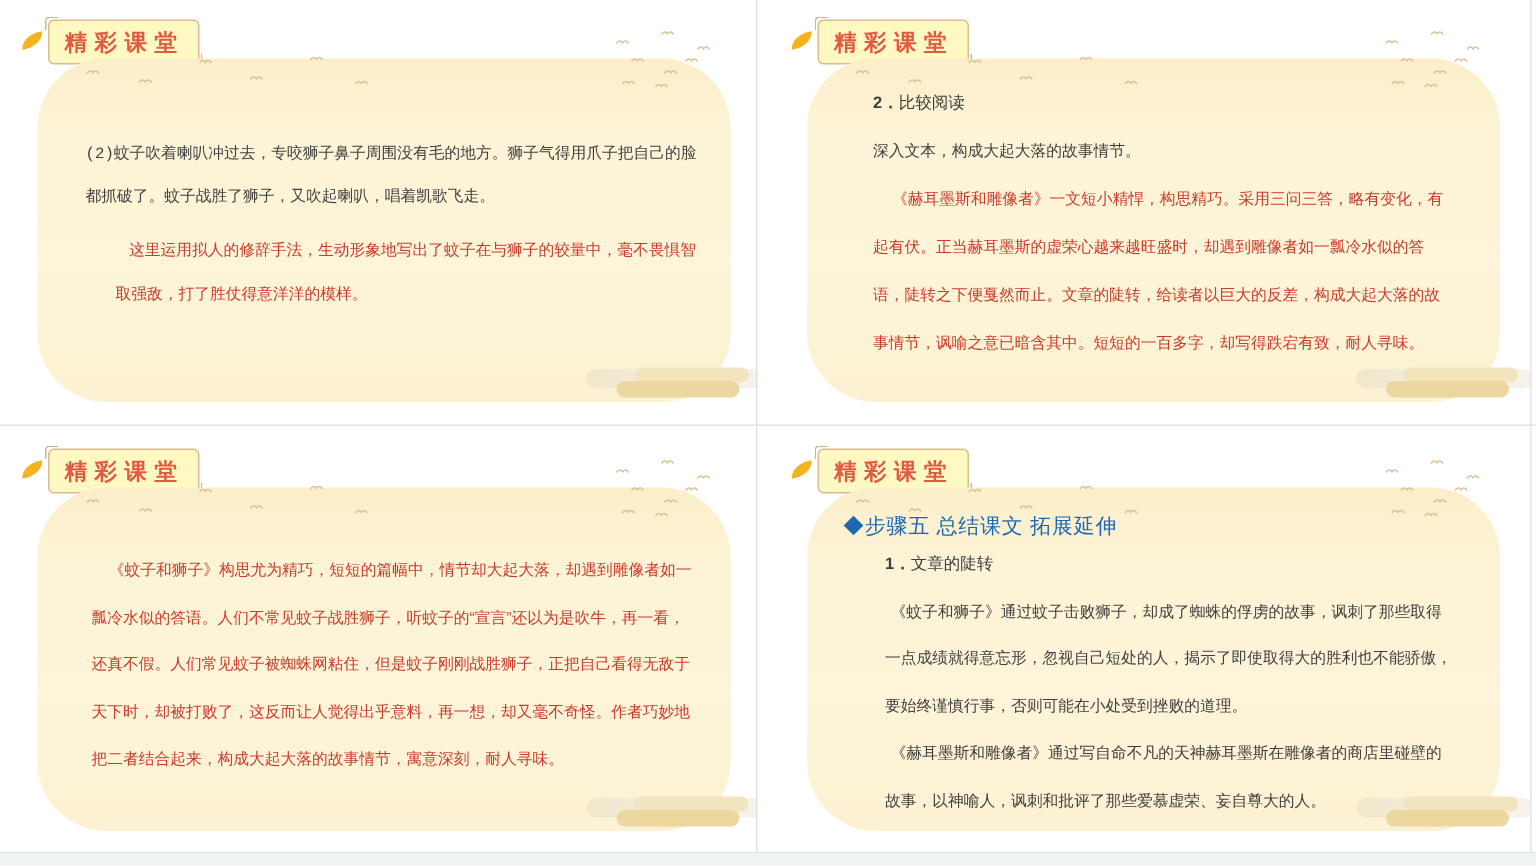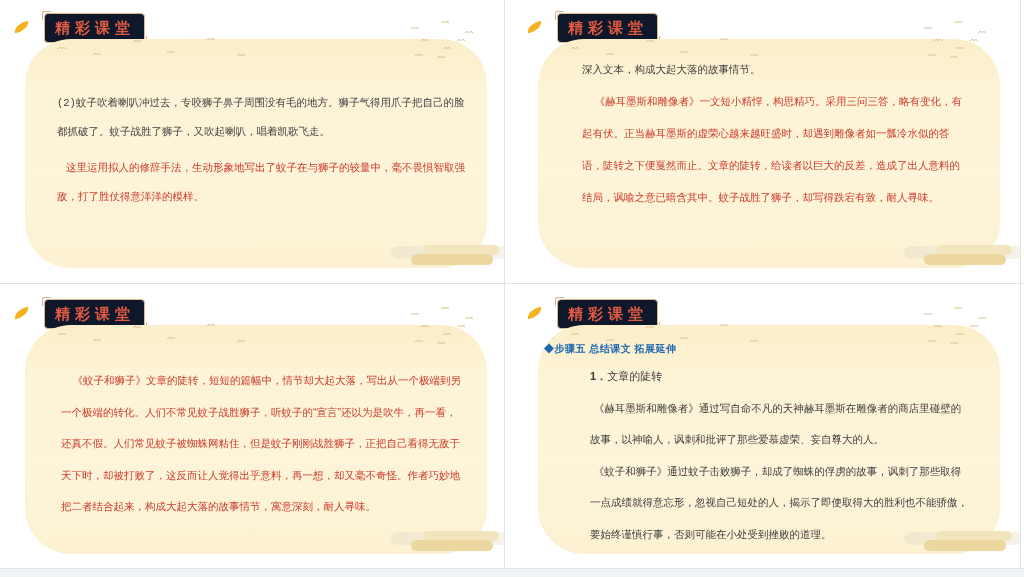--- a/index.html
+++ b/index.html
@@ -20,23 +20,23 @@
   .slide.s1 { left:0;   top:0;     width:504px; height:283px; }
   .slide.s2 { left:507px; top:0;   width:513px; height:283px; }
   .slide.s3 { left:0;   top:286px; width:504px; height:282px; }
   .slide.s4 { left:507px; top:286px; width:513px; height:282px; }
   .inner { position:absolute; left:0; top:0; width:100%; height:100%; }
   .slide.s2 .inner, .slide.s4 .inner { left:6px; }
 
   
   .leaf { position:absolute; left:14px; top:22px; width:15px; height:10px;
           background:#f4b21e; border-radius:100% 0 100% 0; transform:rotate(-10deg); }
-  .title-frame { position:absolute; left:44px; top:13px; height:30px;
+  .title-frame { position:absolute; left:32px; top:13px; height:30px;
           display:inline-flex; align-items:center; padding:0 9px 0 10px;
-          border:1px solid #ddba8e; border-radius:4px; background:#0f172a; }
+          border:1px solid #ddba8e; border-radius:4px; background:#fef9c3; }
   .title-frame::before { content:""; position:absolute; left:-3px; top:-3px; width:8px; height:8px;
           border-top:1px solid #d8b287; border-left:1px solid #d8b287; border-top-left-radius:3px; }
   .title-frame::after { content:""; position:absolute; right:-3px; bottom:-3px; width:8px; height:8px;
           border-bottom:1px solid #d8b287; border-right:1px solid #d8b287; border-bottom-right-radius:3px; }
   .title-text { color:#e15a42; font-size:15px; letter-spacing:5px; padding-right:0;
           font-family:"Liberation Serif", serif; font-weight:bold; }
 
   
   .card { position:absolute; left:25px; top:39px; width:462px; height:229px;
           border-radius:46px;
@@ -56,29 +56,29 @@
   .swoosh-tan  { position:absolute; right:-6px;  bottom:3px;  width:82px;  height:11px;
                  border-radius:6px; background:#ecd7a0; }
 
   
   .txt-dark { color:#3f3f3f; }
   .txt-red  { color:#cb3b2b; }
   .content { position:absolute; font-size:10.5px; }
   .content p { margin:0; }
 
   .content.c1 { left:32px; top:50px; width:414px; line-height:28.5px;font-family:Liberation Mono, monospace; }
-  .content.c1 .p2 { margin-top:8px; text-indent:0.85em; }
+  .content.c1 .p2 { margin-top:8px; text-indent:0.85em;margin-left:20px; }
 
   .content.c2 { left:44px; top:14px; width:388px; line-height:32px; }
   .content.c2 .ind { text-indent:1.2em; }
 
   .content.c3 { left:36px; top:40px; width:402px; line-height:31.5px; }
   .content.c3 .ind { text-indent:1.1em; }
 
-  .sec-title { position:absolute; left:6px; top:17px; font-size:10px; font-weight:bold;
+  .sec-title { position:absolute; left:24px; top:17px; font-size:14px; font-weight:normal;
                color:#1e68b2; letter-spacing:0.5px; }
   .content.c4 { left:52px; top:36px; width:378px; line-height:31.5px; }
   .content.c4 .ind { text-indent:0.35em; }
 
   .h-num { font-weight:bold; font-size:11px; color:#3c3c3c; }
   .h-label { font-size:11px; color:#3c3c3c; }
 </style>
 </head>
 <body>
 
@@ -124,22 +124,23 @@
     <div class="inner">
       <span class="leaf"></span>
       <span class="title-frame">
         <span class="title-text">精彩课堂</span>
       </span>
       <div class="card">
         <div class="swoosh-pale"></div>
         <div class="swoosh-light"></div>
         <div class="swoosh-tan"></div>
         <div class="content c2">
+          <p><span class="h-num">2．</span><span class="h-label">比较阅读</span></p>
           <p class="txt-dark">深入文本，构成大起大落的故事情节。</p>
-          <p class="txt-red ind">《赫耳墨斯和雕像者》一文短小精悍，构思精巧。采用三问三答，略有变化，有起有伏。正当赫耳墨斯的虚荣心越来越旺盛时，却遇到雕像者如一瓢冷水似的答语，陡转之下便戛然而止。文章的陡转，给读者以巨大的反差，造成了出人意料的结局，讽喻之意已暗含其中。蚊子战胜了狮子，却写得跌宕有致，耐人寻味。</p>
+          <p class="txt-red ind">《赫耳墨斯和雕像者》一文短小精悍，构思精巧。采用三问三答，略有变化，有起有伏。正当赫耳墨斯的虚荣心越来越旺盛时，却遇到雕像者如一瓢冷水似的答语，陡转之下便戛然而止。文章的陡转，给读者以巨大的反差，构成大起大落的故事情节，讽喻之意已暗含其中。短短的一百多字，却写得跌宕有致，耐人寻味。</p>
         </div>
       </div>
       <svg class="birds birds-left" width="200" height="30">
         <path d="M3 13 q2 -3 4 -0.5 q2 -2.5 4 0.5"></path>
         <path d="M38 19 q2 -3 4 -0.5 q2 -2.5 4 0.5"></path>
         <path d="M78 6 q2 -3 4 -0.5 q2 -2.5 4 0.5"></path>
         <path d="M112 17 q2 -3 4 -0.5 q2 -2.5 4 0.5"></path>
         <path d="M152 4 q2 -3 4 -0.5 q2 -2.5 4 0.5"></path>
         <path d="M182 20 q2 -3 4 -0.5 q2 -2.5 4 0.5"></path>
       </svg>
@@ -160,21 +161,21 @@
     <div class="inner">
       <span class="leaf"></span>
       <span class="title-frame">
         <span class="title-text">精彩课堂</span>
       </span>
       <div class="card">
         <div class="swoosh-pale"></div>
         <div class="swoosh-light"></div>
         <div class="swoosh-tan"></div>
         <div class="content c3">
-          <p class="txt-red ind">《蚊子和狮子》文章的陡转，短短的篇幅中，情节却大起大落，写出从一个极端到另一个极端的转化。人们不常见蚊子战胜狮子，听蚊子的“宣言”还以为是吹牛，再一看，还真不假。人们常见蚊子被蜘蛛网粘住，但是蚊子刚刚战胜狮子，正把自己看得无敌于天下时，却被打败了，这反而让人觉得出乎意料，再一想，却又毫不奇怪。作者巧妙地把二者结合起来，构成大起大落的故事情节，寓意深刻，耐人寻味。</p>
+          <p class="txt-red ind">《蚊子和狮子》构思尤为精巧，短短的篇幅中，情节却大起大落，却遇到雕像者如一瓢冷水似的答语。人们不常见蚊子战胜狮子，听蚊子的“宣言”还以为是吹牛，再一看，还真不假。人们常见蚊子被蜘蛛网粘住，但是蚊子刚刚战胜狮子，正把自己看得无敌于天下时，却被打败了，这反而让人觉得出乎意料，再一想，却又毫不奇怪。作者巧妙地把二者结合起来，构成大起大落的故事情节，寓意深刻，耐人寻味。</p>
         </div>
       </div>
       <svg class="birds birds-left" width="200" height="30">
         <path d="M3 13 q2 -3 4 -0.5 q2 -2.5 4 0.5"></path>
         <path d="M38 19 q2 -3 4 -0.5 q2 -2.5 4 0.5"></path>
         <path d="M78 6 q2 -3 4 -0.5 q2 -2.5 4 0.5"></path>
         <path d="M112 17 q2 -3 4 -0.5 q2 -2.5 4 0.5"></path>
         <path d="M152 4 q2 -3 4 -0.5 q2 -2.5 4 0.5"></path>
         <path d="M182 20 q2 -3 4 -0.5 q2 -2.5 4 0.5"></path>
       </svg>
@@ -197,22 +198,22 @@
       <span class="title-frame">
         <span class="title-text">精彩课堂</span>
       </span>
       <div class="card">
         <div class="swoosh-pale"></div>
         <div class="swoosh-light"></div>
         <div class="swoosh-tan"></div>
         <div class="sec-title">◆步骤五 总结课文 拓展延伸</div>
         <div class="content c4">
           <p><span class="h-num">1．</span><span class="h-label">文章的陡转</span></p>
+          <p class="txt-dark ind">《蚊子和狮子》通过蚊子击败狮子，却成了蜘蛛的俘虏的故事，讽刺了那些取得一点成绩就得意忘形，忽视自己短处的人，揭示了即使取得大的胜利也不能骄傲，要始终谨慎行事，否则可能在小处受到挫败的道理。</p>
           <p class="txt-dark ind">《赫耳墨斯和雕像者》通过写自命不凡的天神赫耳墨斯在雕像者的商店里碰壁的故事，以神喻人，讽刺和批评了那些爱慕虚荣、妄自尊大的人。</p>
-          <p class="txt-dark ind">《蚊子和狮子》通过蚊子击败狮子，却成了蜘蛛的俘虏的故事，讽刺了那些取得一点成绩就得意忘形，忽视自己短处的人，揭示了即使取得大的胜利也不能骄傲，要始终谨慎行事，否则可能在小处受到挫败的道理。</p>
         </div>
       </div>
       <svg class="birds birds-left" width="200" height="30">
         <path d="M3 13 q2 -3 4 -0.5 q2 -2.5 4 0.5"></path>
         <path d="M38 19 q2 -3 4 -0.5 q2 -2.5 4 0.5"></path>
         <path d="M78 6 q2 -3 4 -0.5 q2 -2.5 4 0.5"></path>
         <path d="M112 17 q2 -3 4 -0.5 q2 -2.5 4 0.5"></path>
         <path d="M152 4 q2 -3 4 -0.5 q2 -2.5 4 0.5"></path>
         <path d="M182 20 q2 -3 4 -0.5 q2 -2.5 4 0.5"></path>
       </svg>

